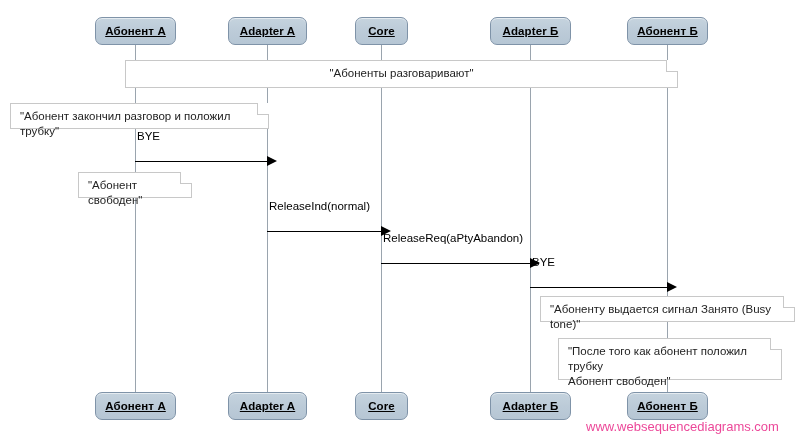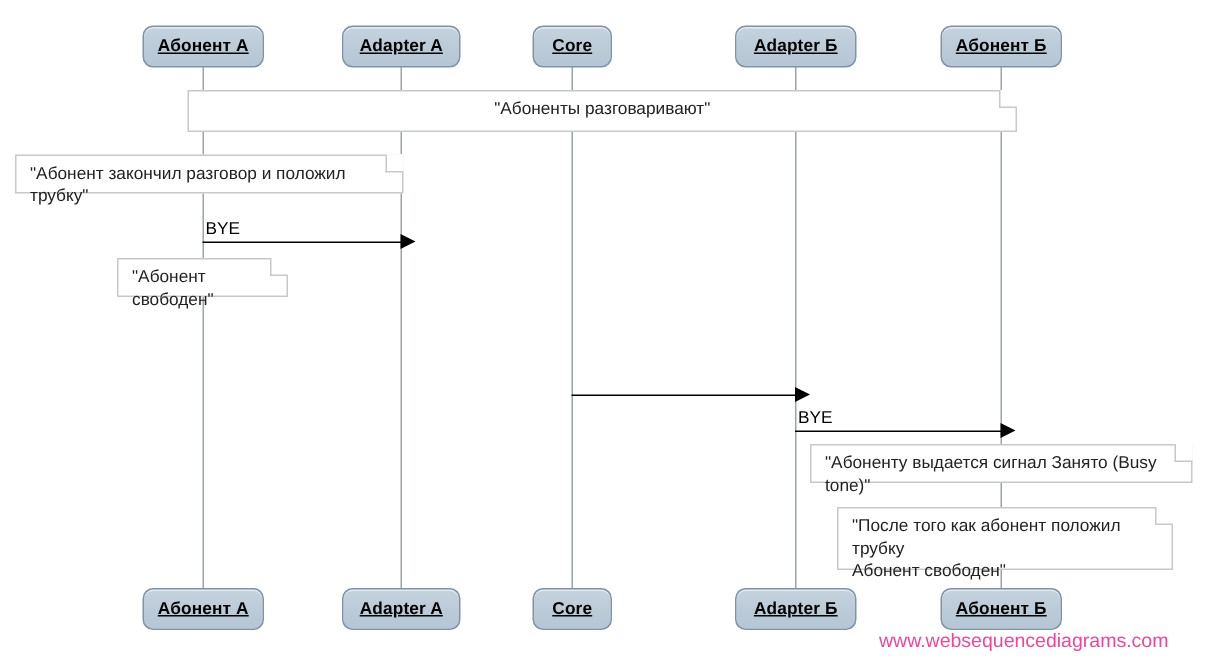--- a/index.html
+++ b/index.html
@@ -101,21 +101,21 @@
     position: absolute;
     bottom: -4.4px;
     width: 0;
     height: 0;
     border-top: 5px solid transparent;
     border-bottom: 5px solid transparent;
     border-left: 10px solid #000000;
   }
   .message .label {
     position: absolute;
-    bottom: 3px;
+    bottom: 20px;
     left: 2px;
     font-size: 11.5px;
     color: #000000;
     white-space: nowrap;
   }
 
   
   .watermark {
     position: absolute;
     font-size: 13px;
@@ -167,22 +167,28 @@
     <span class="line" style="width:133px;"></span>
     <span class="head" style="left:132px;"></span>
   </div>
 
   <div class="note" style="left:78px; top:172px; width:114px; height:26px;">
     <span class="note-text">"Абонент свободен"</span>
     <span class="fold"></span>
     <span class="fold-cover"></span>
   </div>
 
+  <div class="message" style="left:267px; top:208px; width:126px; height:24px;">
+    <span class="label">ReleaseInd(normal)</span>
+    <span class="line" style="width:115px;"></span>
+    <span class="head" style="left:114px;"></span>
+  </div>
 
   <div class="message" style="left:381px; top:240px; width:161px; height:24px;">
+    <span class="label">ReleaseReq(aPtyAbandon)</span>
     <span class="line" style="width:150px;"></span>
     <span class="head" style="left:149px;"></span>
   </div>
 
   <div class="message" style="left:530px; top:264px; width:149px; height:24px;">
     <span class="label">BYE</span>
     <span class="line" style="width:138px;"></span>
     <span class="head" style="left:137px;"></span>
   </div>
 

